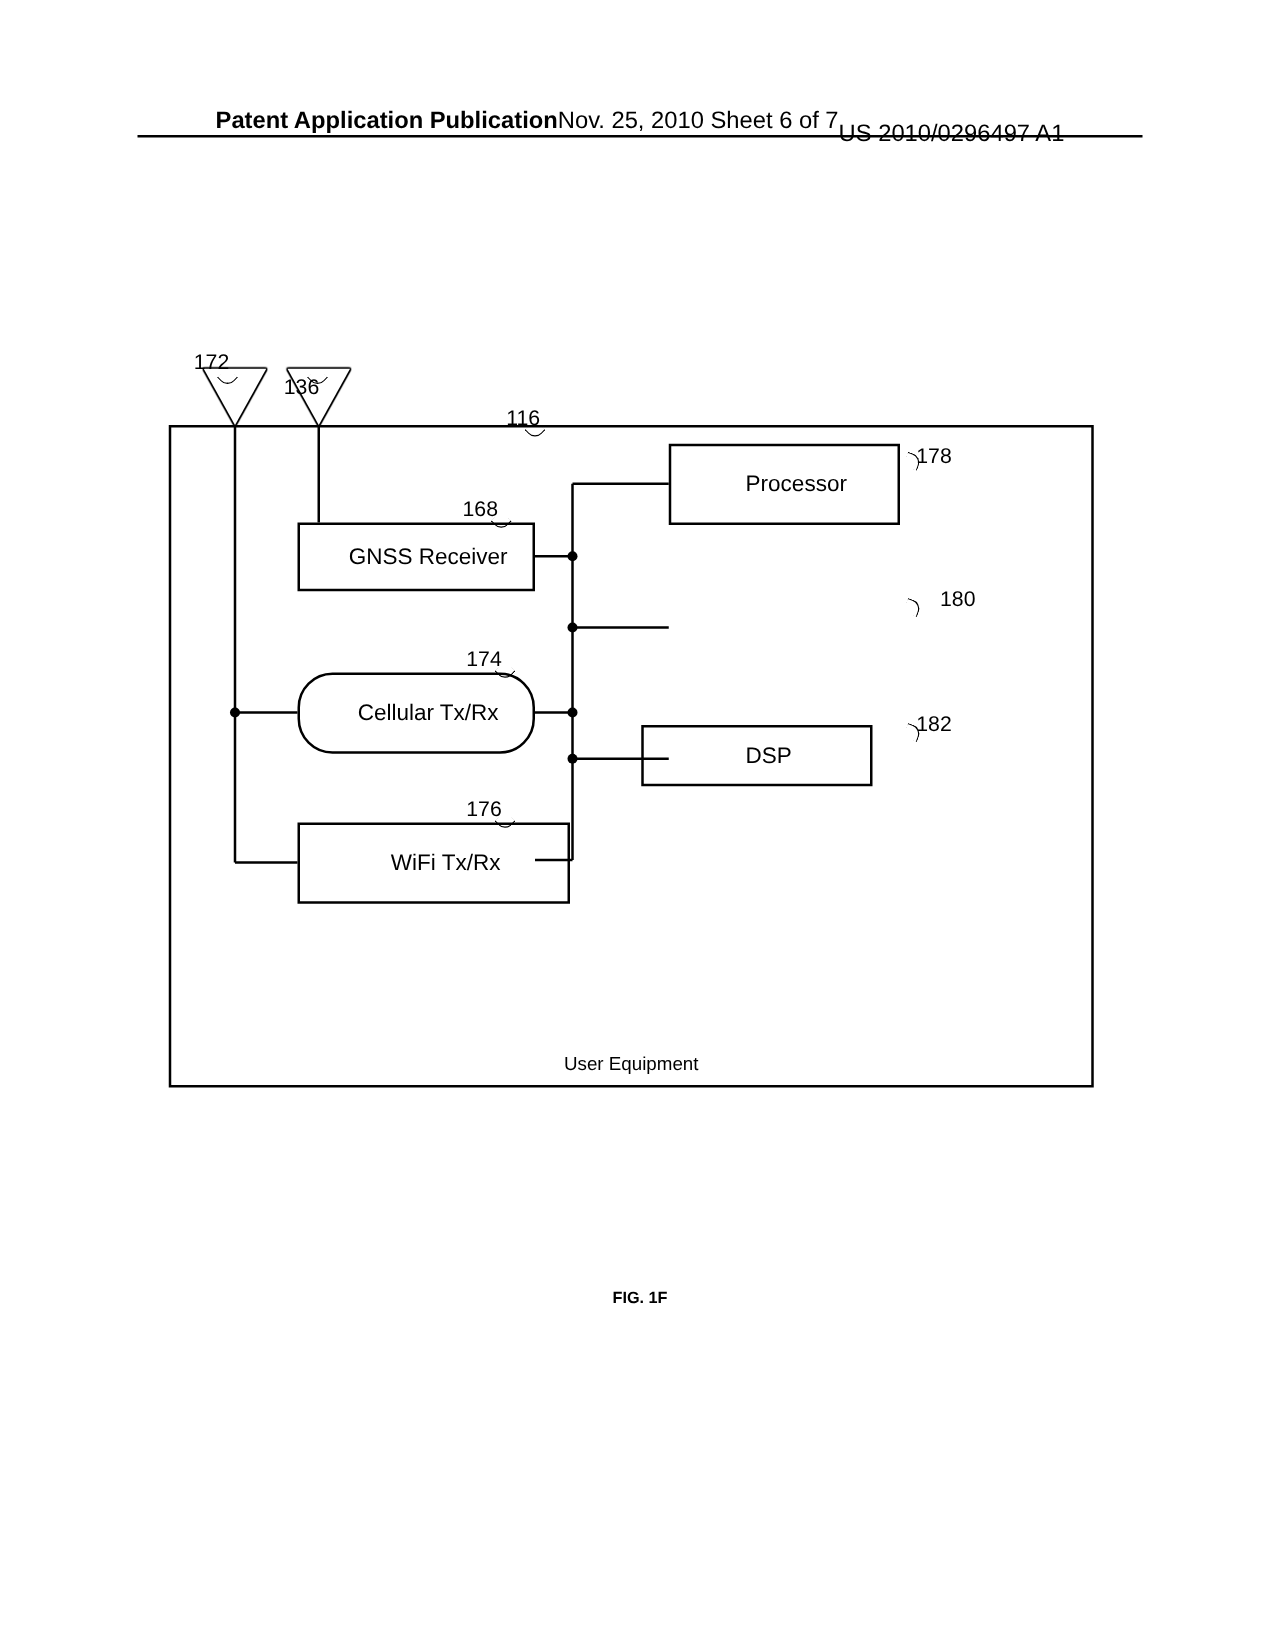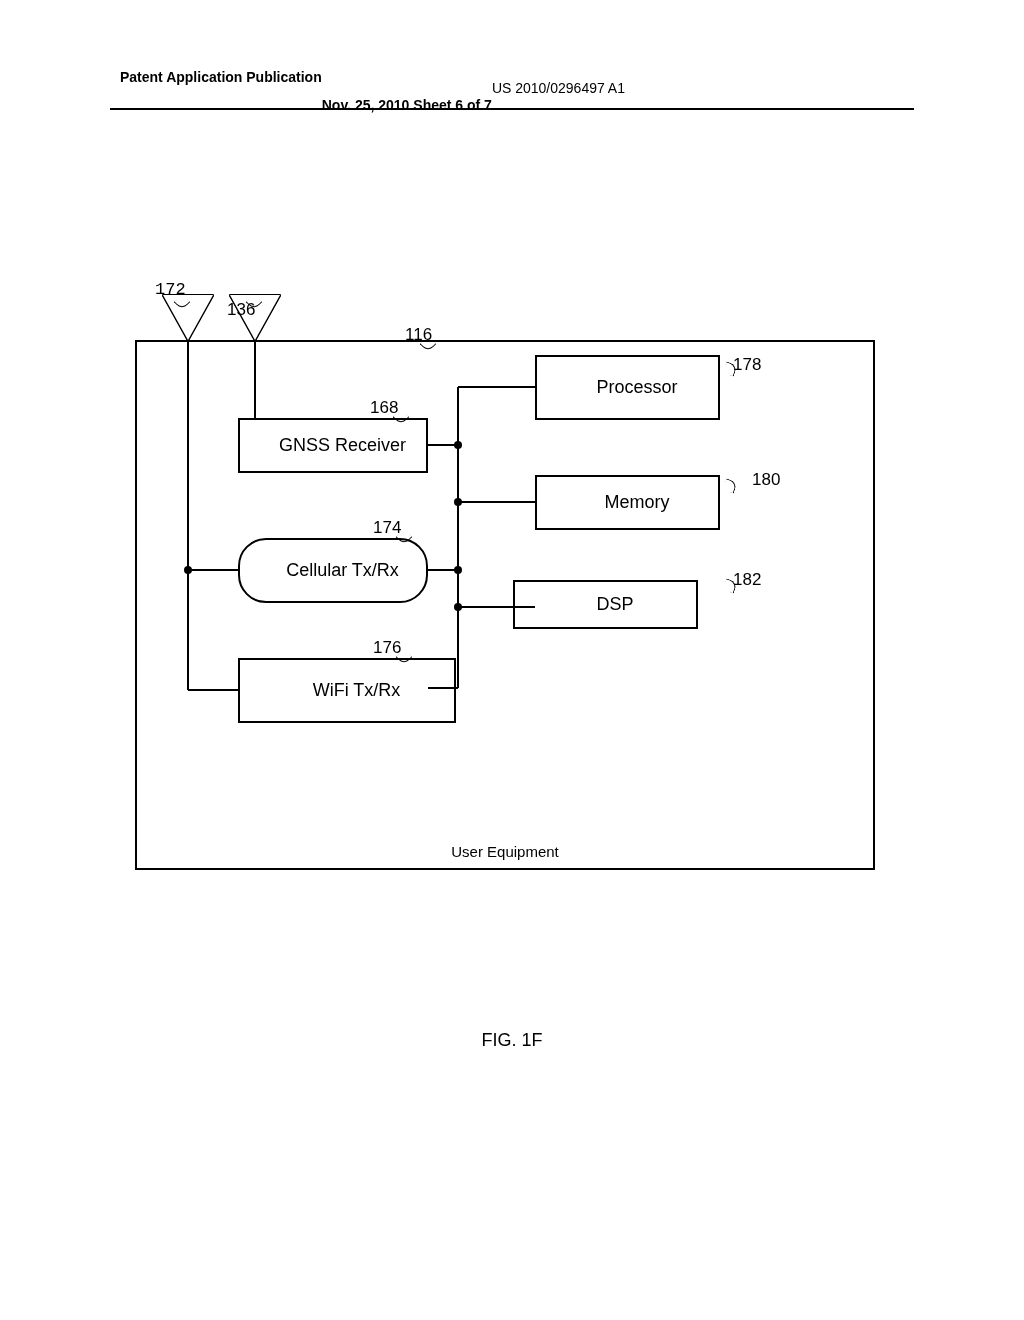--- a/index.html
+++ b/index.html
@@ -9,33 +9,32 @@
     }
     body {
       font-family: Arial, sans-serif;
       background: white;
       width: 1024px;
       height: 1320px;
       position: relative;
     }
     .header {
       position: absolute;
-      top: 69px;
+      top: 86px;
       width: 100%;
       display: flex;
-      justify-content: flex-start;
+      justify-content: center;
       padding: 0 120px;
-      font-size: 14px;
+      font-size: 19px;
     }
     .header-left {
       font-weight: bold;
     }
     .header-center {
-      font-weight: bold;
-      margin-top: 28px;
+      font-weight: normal;
     }
     .header-right {
       font-weight: normal;
       margin-top: 11px;
     }
     .header-line {
       position: absolute;
       top: 108px;
       left: 110px;
       right: 110px;
@@ -127,21 +126,20 @@
       width: 185px;
       height: 49px;
     }
     .label {
       position: absolute;
       font-size: 17px;
     }
     .label-172 {
       top: 0px;
       left: 20px;
-      font-family: Liberation Mono, monospace;
     }
     .label-136 {
       top: 0px;
       left: 92px;
       margin-top: 20px;
     }
     .label-116 {
       top: 45px;
       left: 270px;
     }
@@ -193,22 +191,22 @@
       left: 0;
       width: 740px;
       height: 590px;
       pointer-events: none;
     }
     .figure-label {
       position: absolute;
       top: 1030px;
       left: 50%;
       transform: translateX(-50%);
-      font-size: 18px;
-      font-weight: normal;
+      font-size: 13px;
+      font-weight: bold;
     }
   </style>
 </head>
 <body>
 
 <div class="header">
   <span class="header-left">Patent Application Publication</span>
   <span class="header-center">Nov. 25, 2010  Sheet 6 of 7</span>
   <span class="header-right">US 2010/0296497 A1</span>
 </div>
@@ -227,23 +225,20 @@
     <span>GNSS Receiver</span>
   </div>
   <div class="component-box cellular-box">
     <span>Cellular Tx/Rx</span>
   </div>
   <div class="component-box wifi-box">
     <span>WiFi Tx/Rx</span>
   </div>
   <div class="component-box processor-box">
     <span>Processor</span>
-  </div>
-  <div class="component-box memory-box">
-    <span>Memory</span>
   </div>
   <div class="component-box dsp-box">
     <span>DSP</span>
   </div>
 
   <span class="label label-172">172</span>
   <span class="label label-136">136</span>
   <span class="label label-116">116</span>
   <span class="label label-168">168</span>
   <span class="label label-174">174</span>

